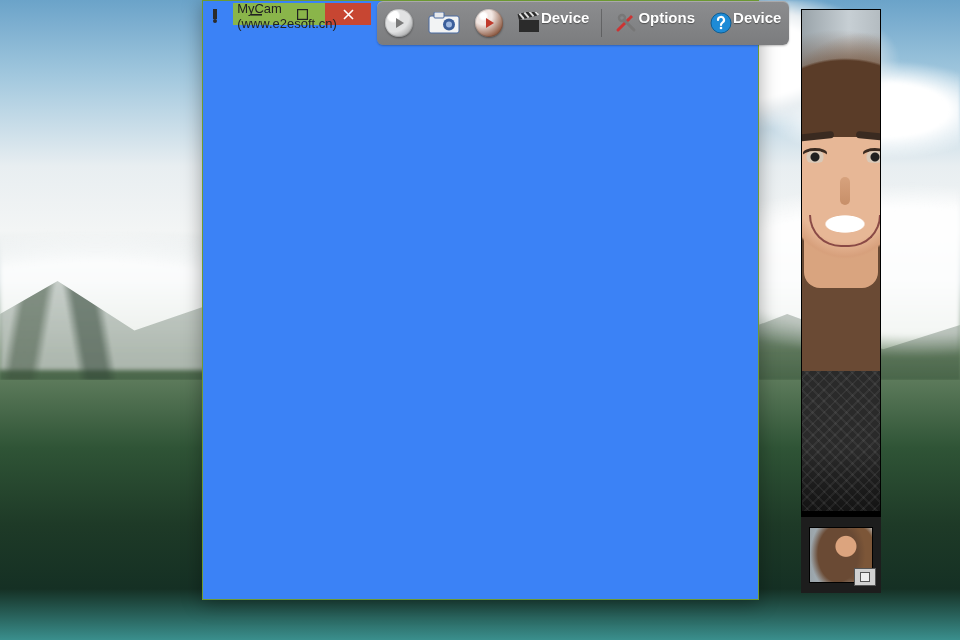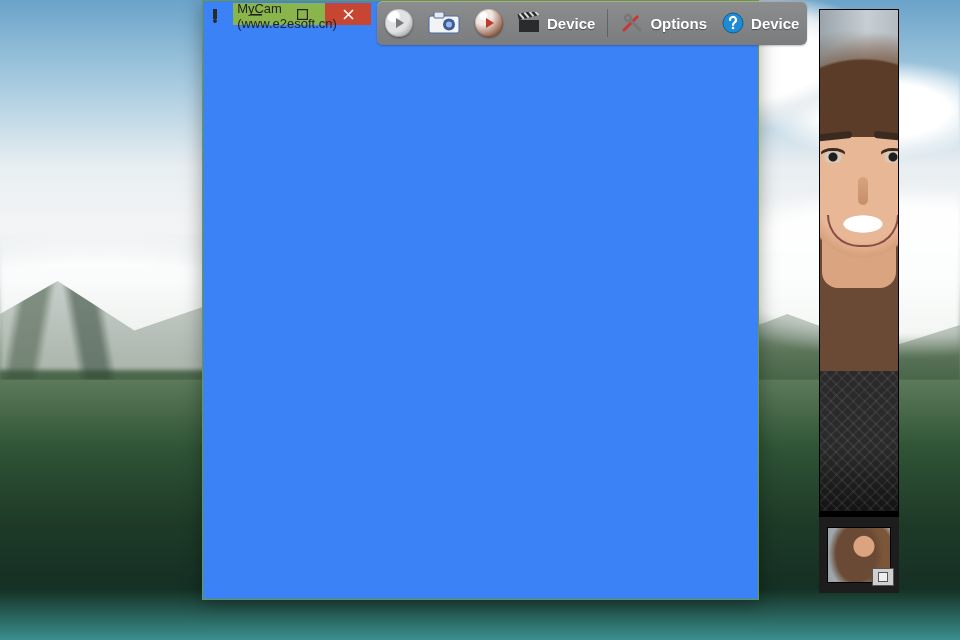--- a/index.html
+++ b/index.html
@@ -60,21 +60,21 @@
   .toolbar{
     margin:0 6px;height:44px;border-radius:6px;
     background:linear-gradient(#8c8d8f,#7b7c7e);
     display:flex;align-items:center;padding:0 8px;gap:14px;
     box-shadow:inset 0 1px 0 rgba(255,255,255,.25),0 1px 2px rgba(0,0,0,.25);
     color:#fff;font-weight:600;font-size:15px;
   }
   .tb-icon{width:28px;height:28px;display:flex;align-items:center;justify-content:center;cursor:default;}
   .tb-icon.round{border-radius:50%;background:radial-gradient(circle at 30% 25%,#fff 0 18%,#e1e2e3 25% 55%,#a9aaab 80%);box-shadow:0 1px 2px rgba(0,0,0,.4),inset 0 0 0 1px rgba(0,0,0,.15);}
   .tb-icon.rec{background:radial-gradient(circle at 30% 25%,#fff 0 10%,#f2e7e3 18% 30%,#915f48 75%);}
-  .tb-item{display:flex;align-items:center;gap:6px;cursor:default;}
+  .tb-item{display:flex;cursor:default;}
   .tb-sep{width:1px;height:28px;background:rgba(0,0,0,.25);margin:0 -2px;}
   .lbl{text-shadow:0 1px 1px rgba(0,0,0,.4);}
 
   .client{
     margin:8px 6px 6px;flex:1;background:#111;display:flex;flex-direction:column;
   }
   .preview{
     flex:1;position:relative;overflow:hidden;border:1px solid #000;
     background:
       radial-gradient(circle at 62% 36%, #d9a07a 0 34px, transparent 35px),           

